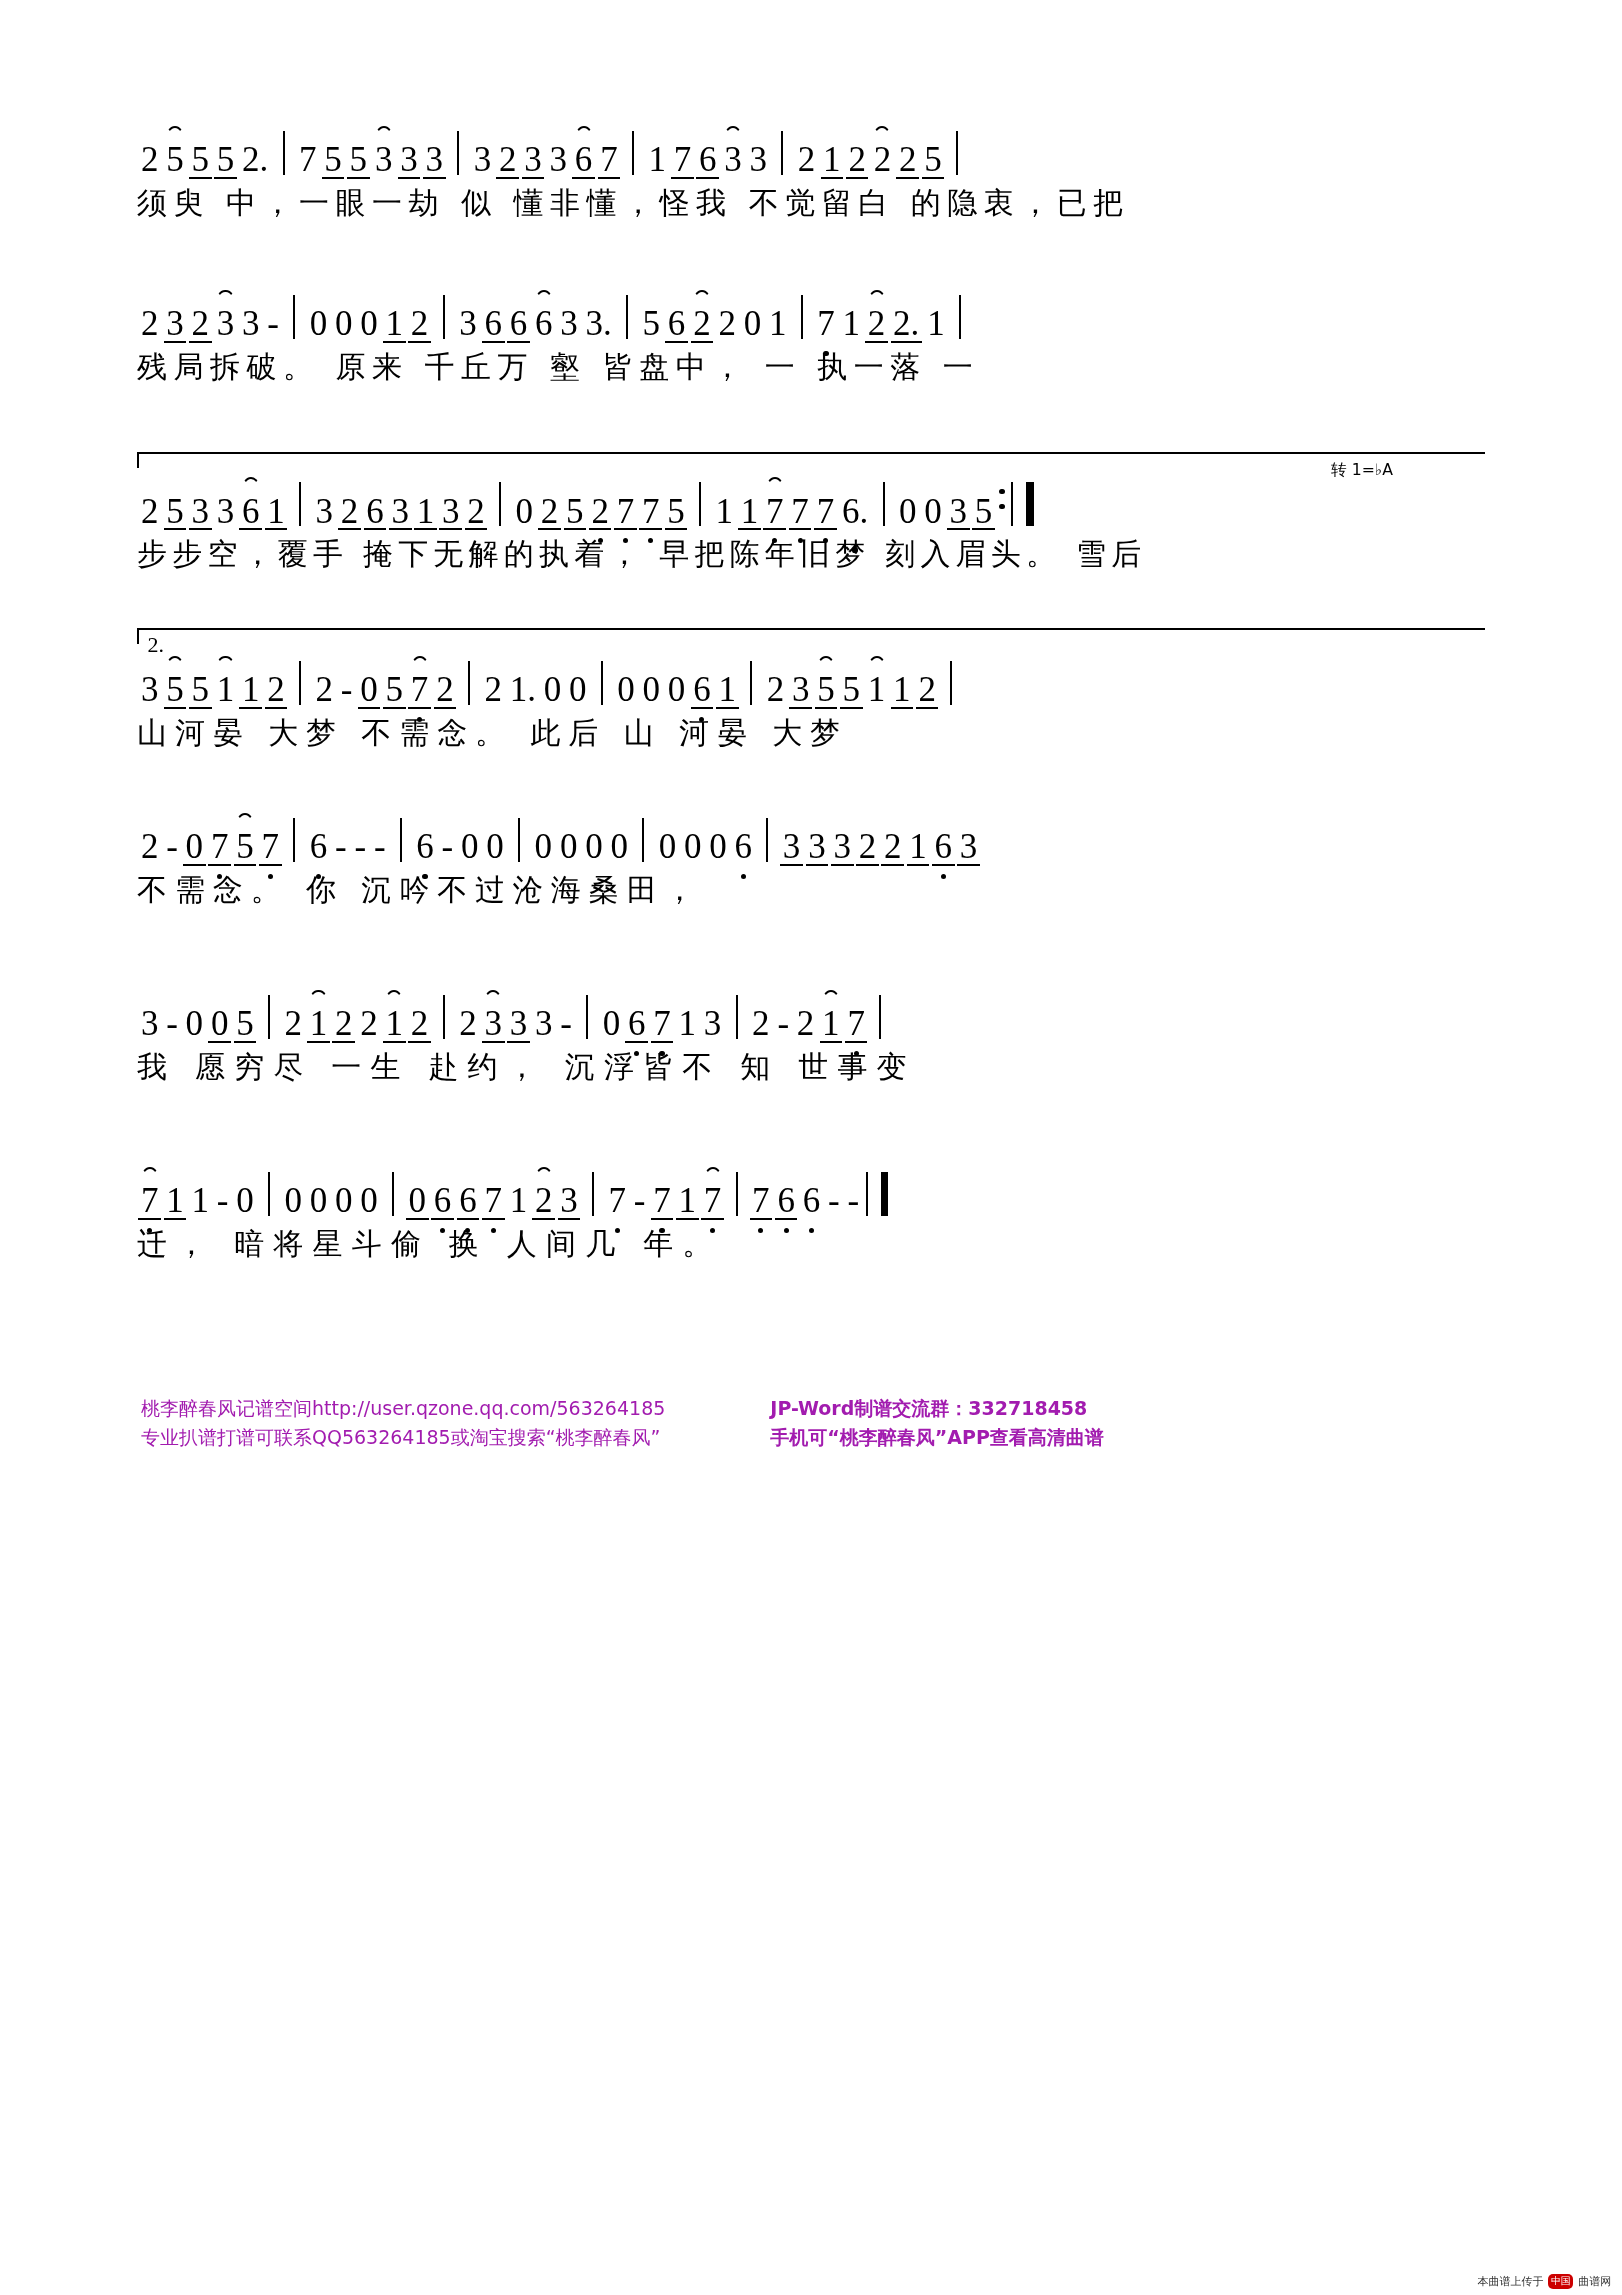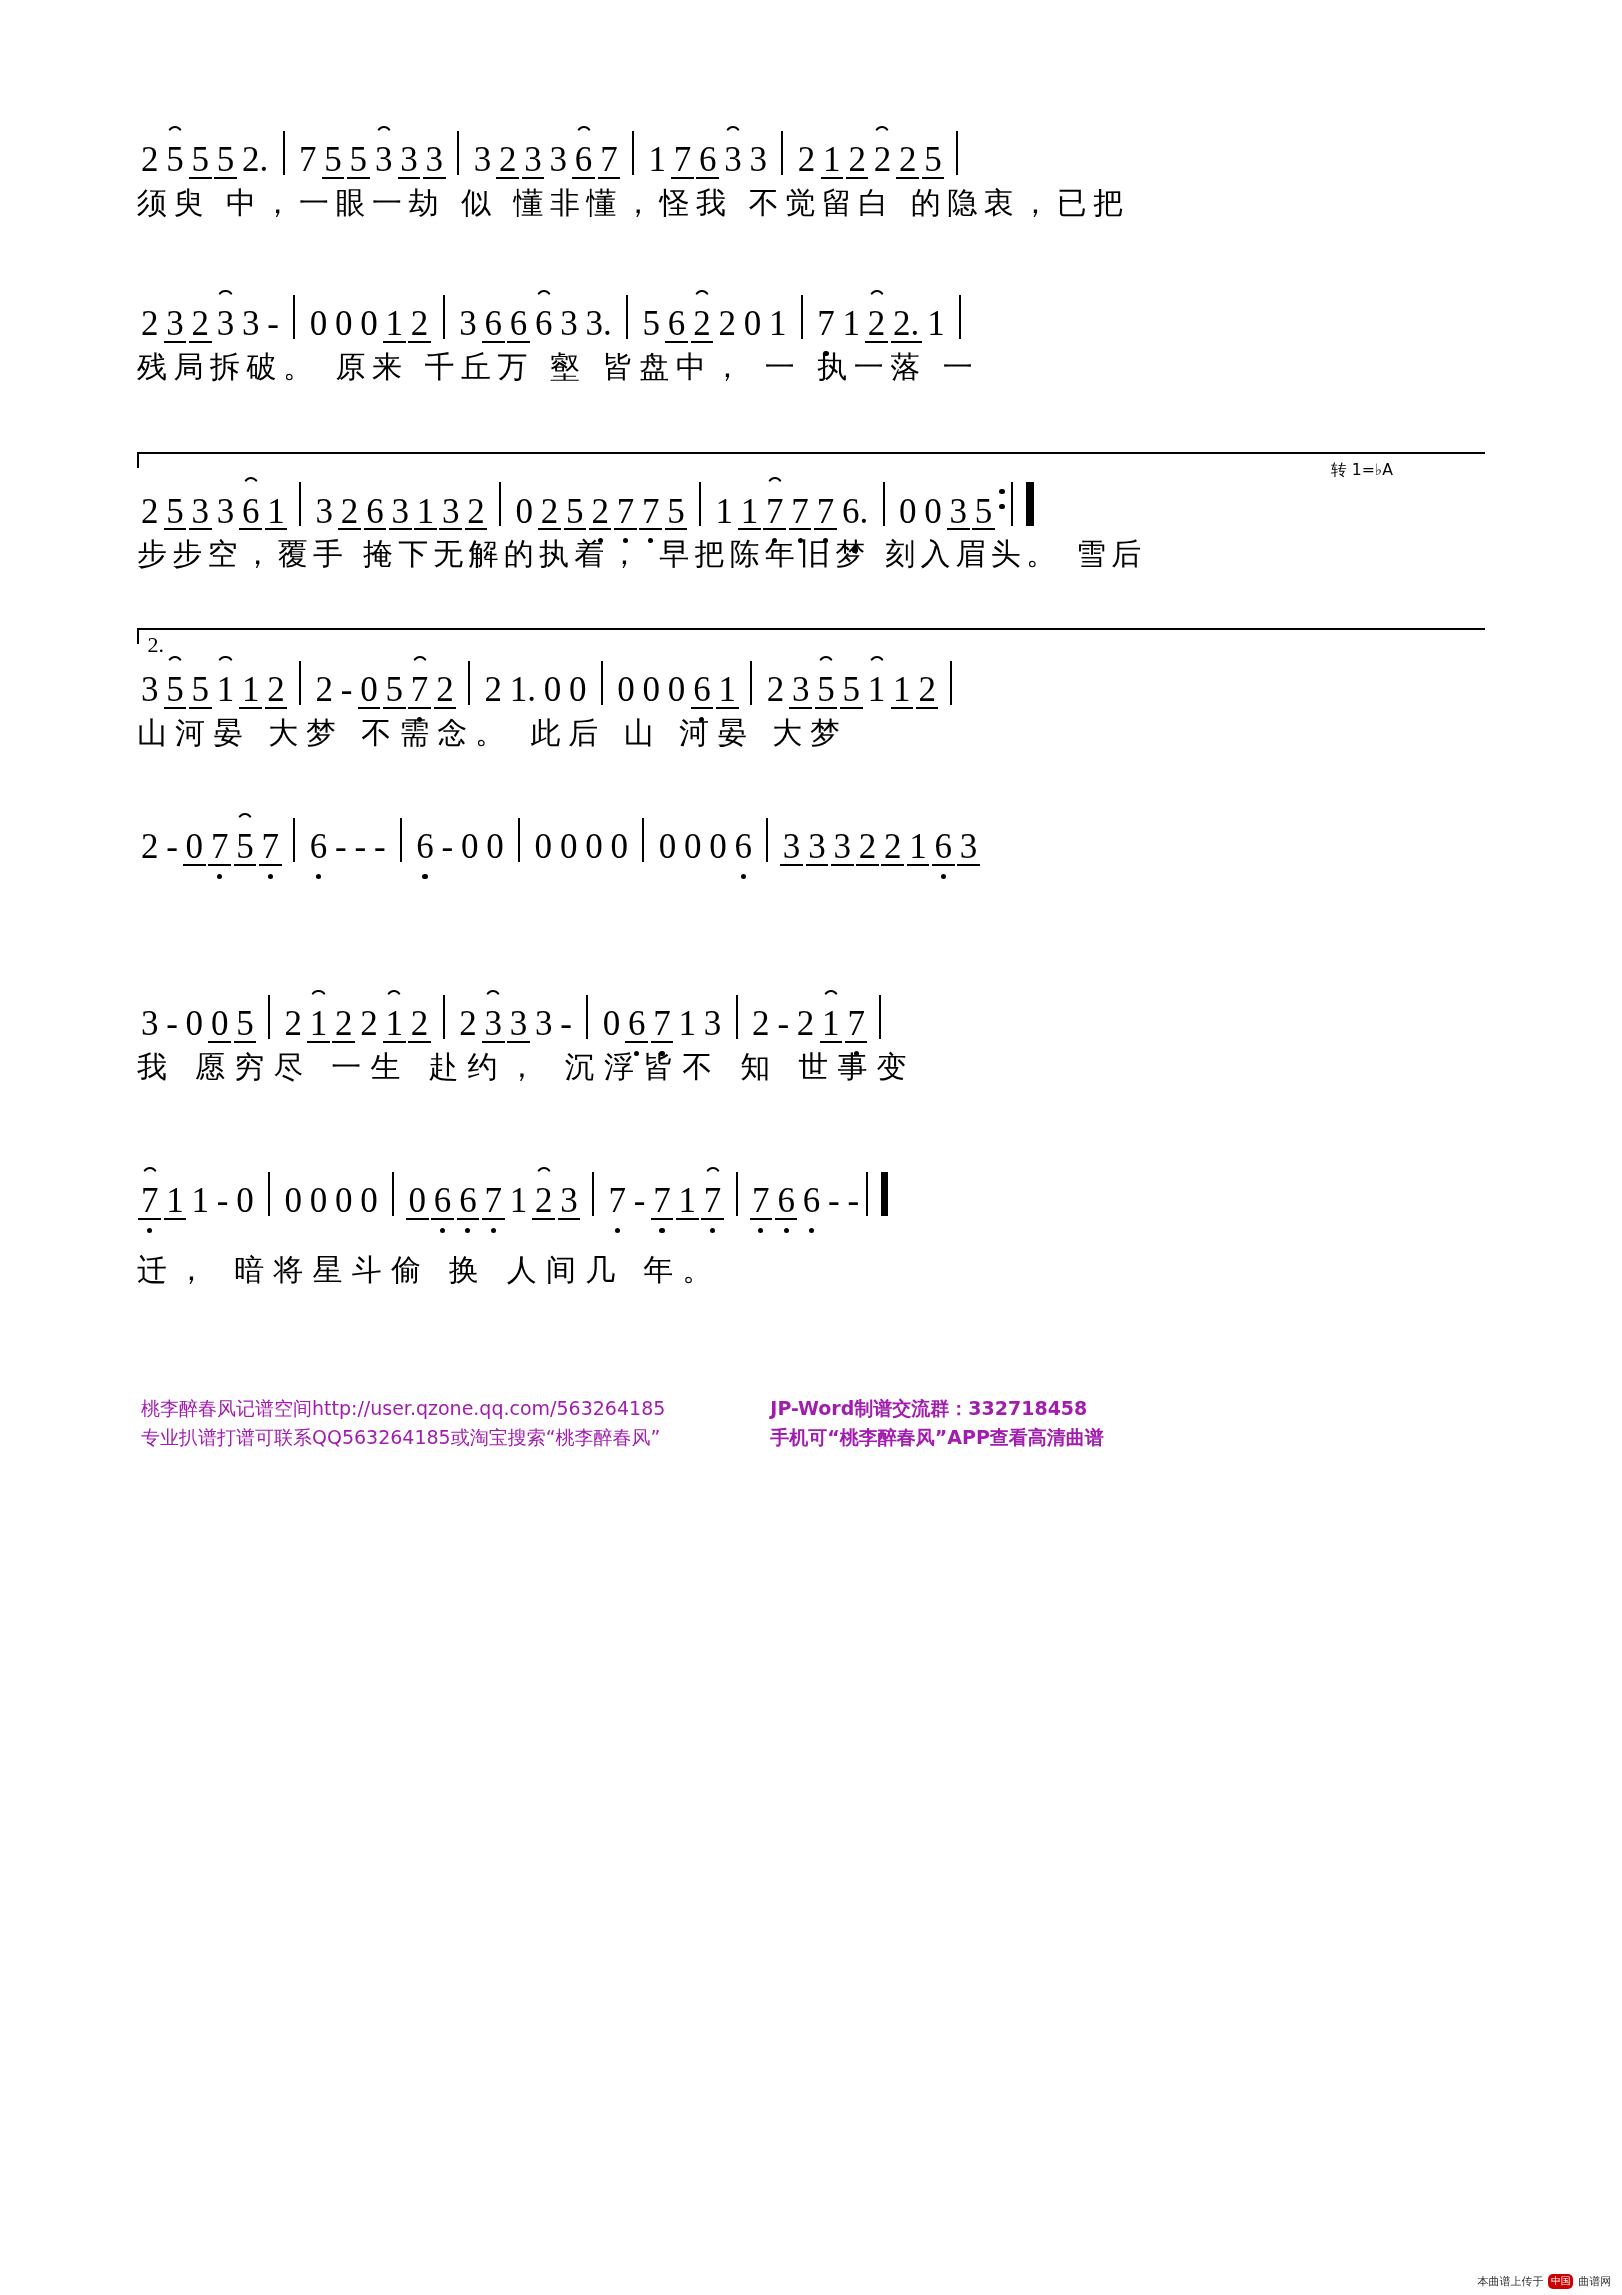--- a/index.html
+++ b/index.html
@@ -398,20 +398,23 @@
       <span class="bar"></span>
       <span class="n u1">3</span>
       <span class="n u1">3</span>
       <span class="n u1">3</span>
       <span class="n u1">2</span>
       <span class="n u1">2</span>
       <span class="n u1">1</span>
       <span class="n u1">6<i class="dotbelow"></i></span>
       <span class="n u1">3</span>
     </div>
+    <div class="lyr-row">
+      <span style="letter-spacing:7.9px;">不需念。 你 沉吟不过沧海桑田，</span>
+    </div>
   </div>
 
   <div class="system" style="position:absolute; left:137px; top:988px; width:1348px;">
     <div class="notes-row">
       <span class="n">3</span>
       <span class="n">-</span>
       <span class="n">0</span>
       <span class="n u1">0</span>
       <span class="n u1">5</span>
       <span class="bar"></span>
@@ -475,21 +478,21 @@
       <span class="bar"></span>
       <span class="n u1">7<i class="dotbelow"></i></span>
       <span class="n u1">6<i class="dotbelow"></i></span>
       <span class="n">6<i class="dotbelow"></i></span>
       <span class="n">-</span>
       <span class="n">-</span>
       <span class="barthin"></span>
       <span class="barthick"></span>
     </div>
     <div class="lyr-row">
-      <span style="letter-spacing:9.2px;margin-top:26px;">迁， 暗将星斗偷 换 人间几 年。</span>
+      <span style="letter-spacing:9.2px;">迁， 暗将星斗偷 换 人间几 年。</span>
     </div>
   </div>
 
   <div class="footer">
     <div class="col1">
       <div>桃李醉春风记谱空间http://user.qzone.qq.com/563264185</div>
       <div>专业扒谱打谱可联系QQ563264185或淘宝搜索“桃李醉春风”</div>
     </div>
     <div class="col2">
       <div>JP-Word制谱交流群：332718458</div>

